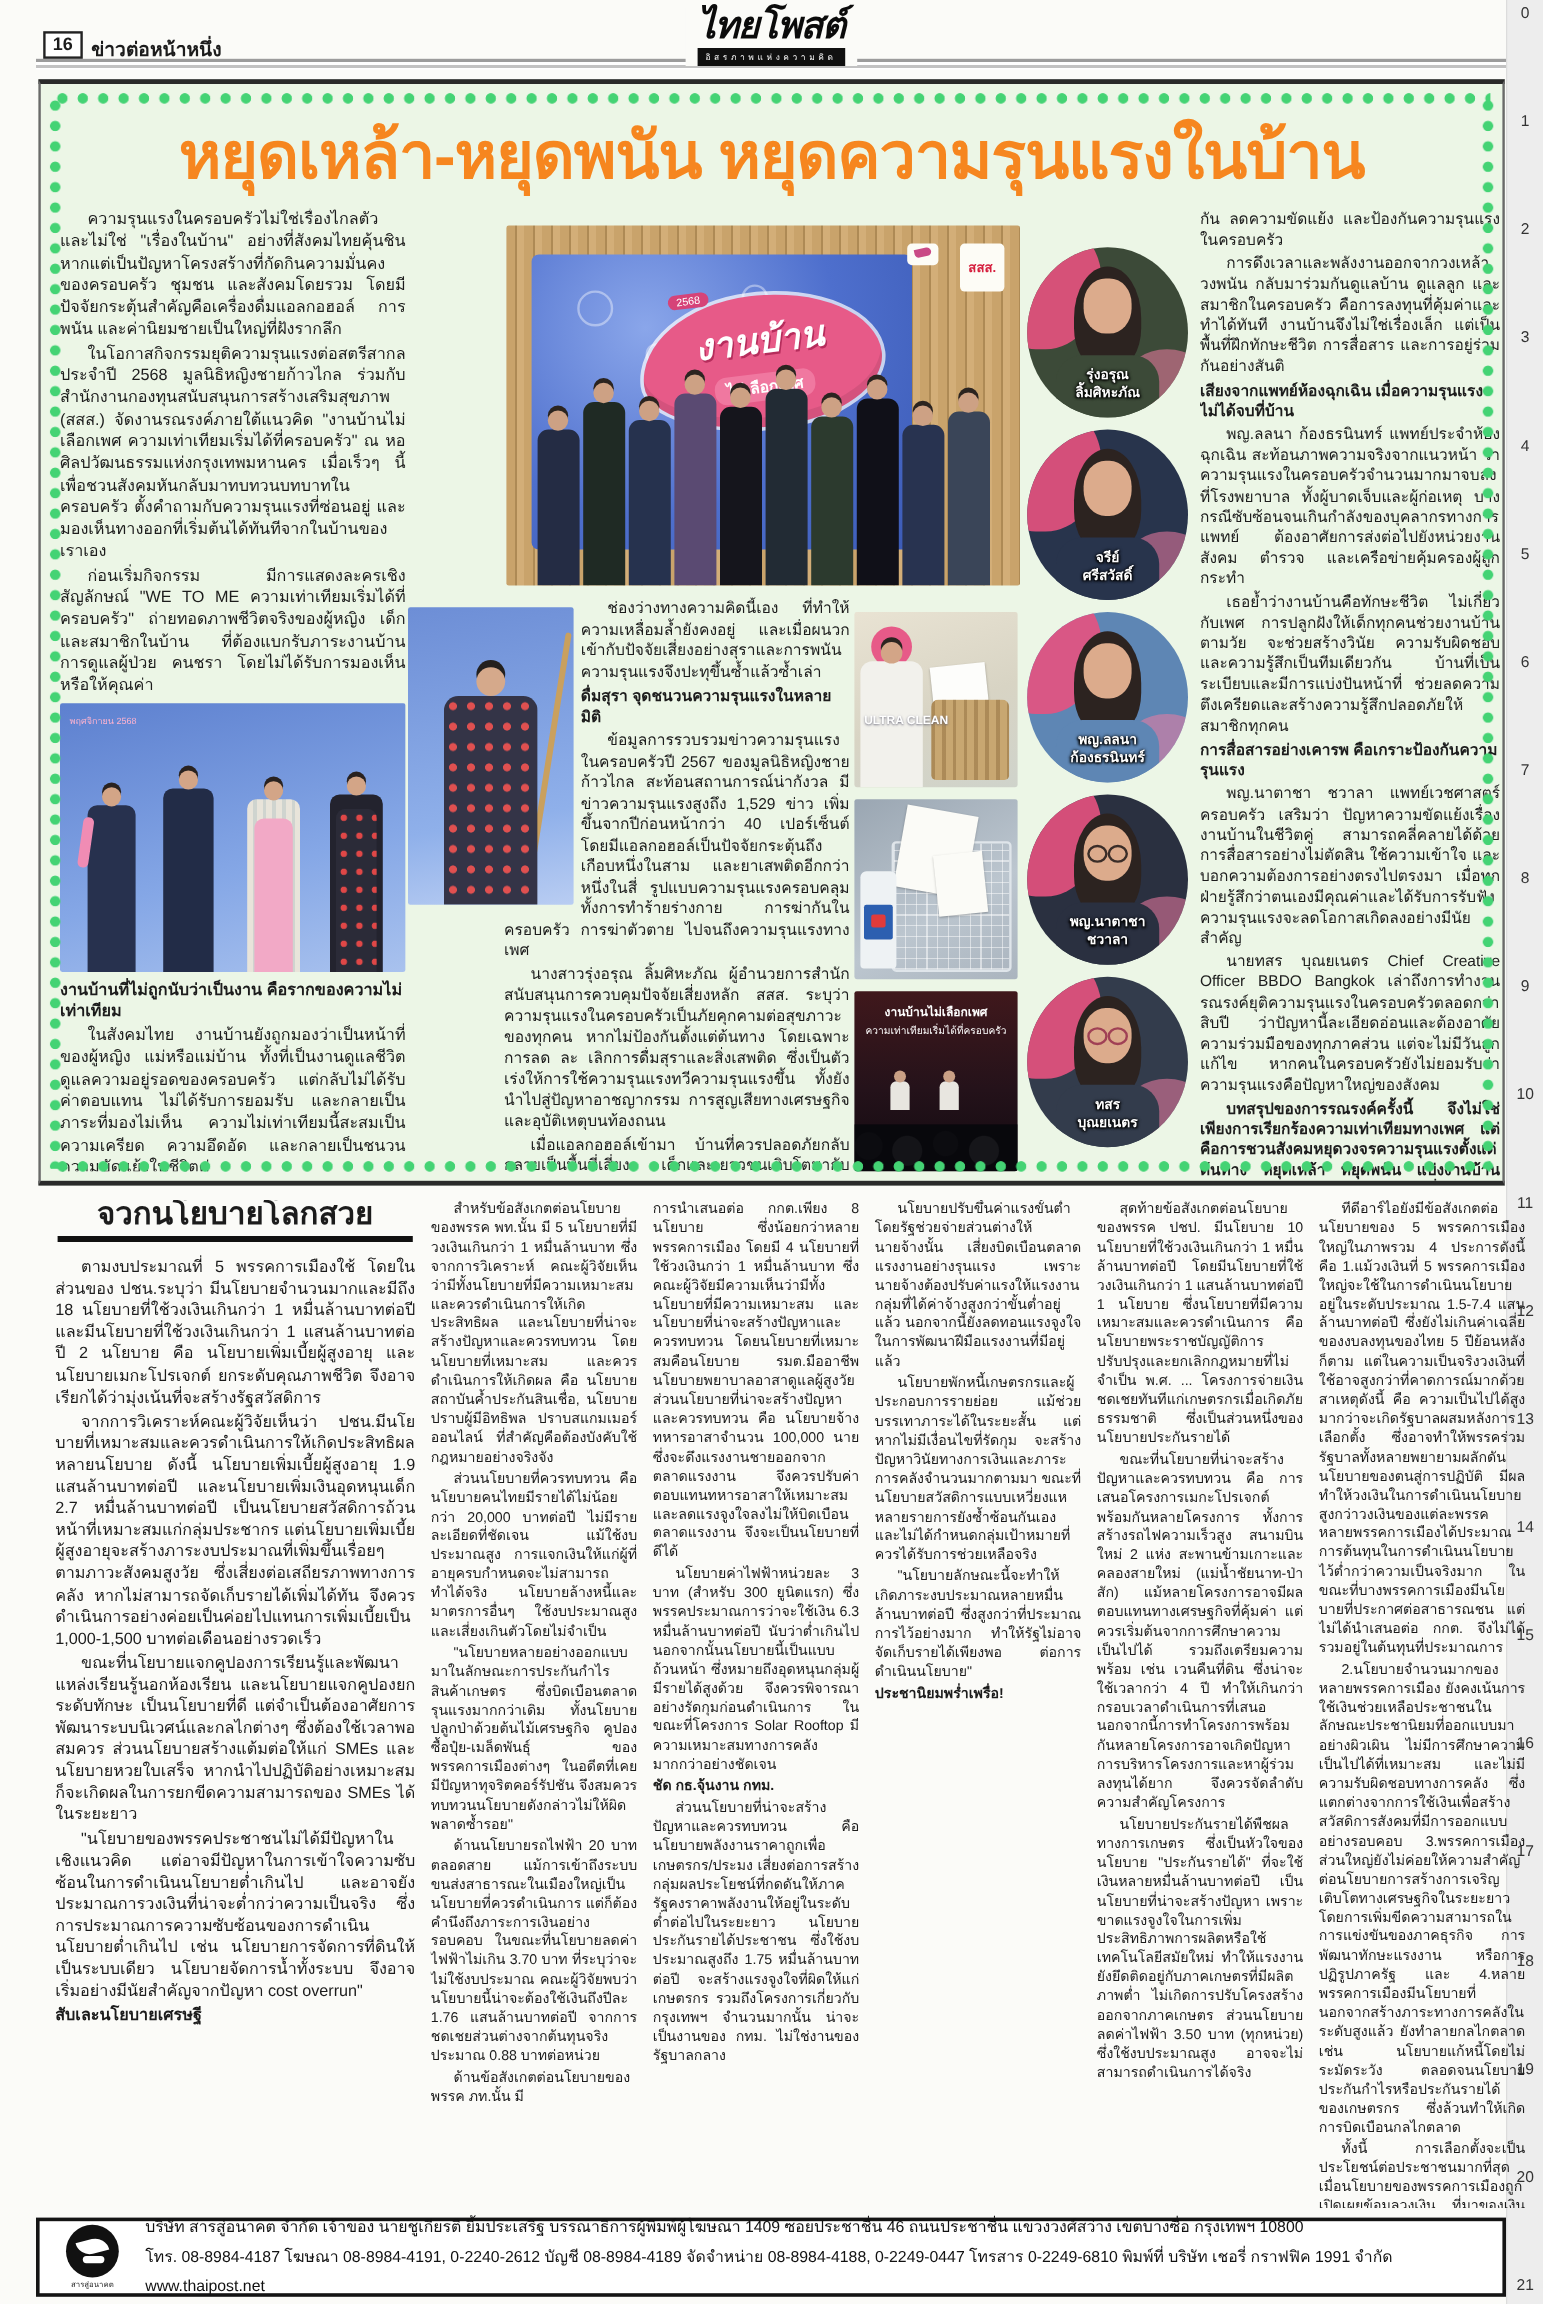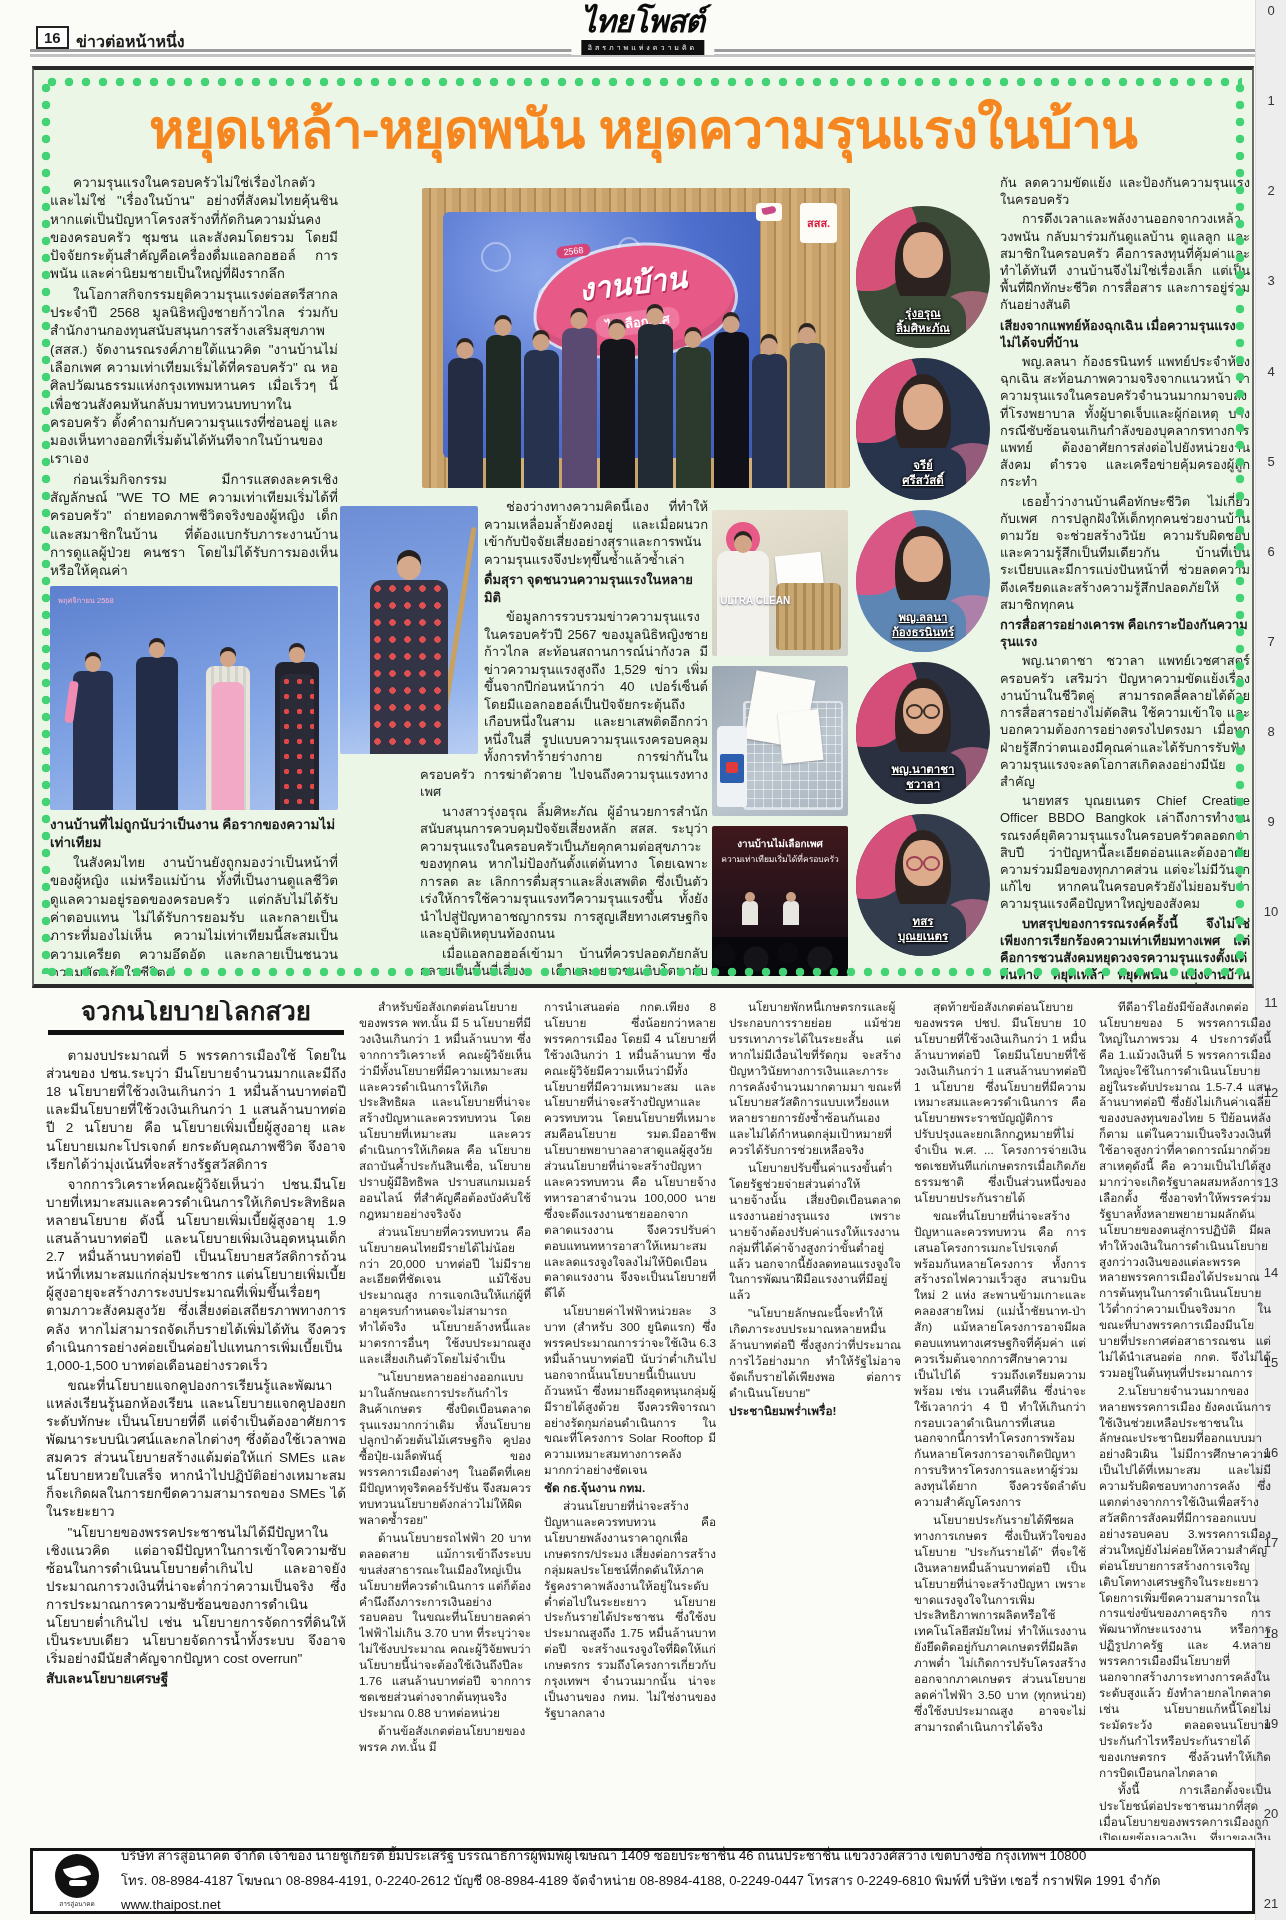--- a/index.html
+++ b/index.html
@@ -131,21 +131,21 @@
   .portrait::before{content:"";position:absolute;left:-18%;top:-14%;width:64%;height:74%;background:#e7527f;border-radius:50% 50% 60% 40%;opacity:.9;}
   .portrait::after{content:"";position:absolute;right:-12%;bottom:6%;width:50%;height:34%;background:#ef7ba2;border-radius:50%;opacity:.55;}
   .p-body{position:absolute;left:50%;bottom:0;transform:translateX(-50%);width:86px;height:52px;border-radius:22px 22px 0 0;z-index:1;}
   .p-head{position:absolute;left:50%;top:26px;transform:translateX(-50%);width:40px;height:46px;border-radius:46%;background:#dcab8c;z-index:1;}
   .p-hair{position:absolute;left:50%;top:16px;transform:translateX(-50%);width:56px;height:60px;border-radius:50% 50% 40% 40%;background:#2c2320;z-index:0;}
   .p-hair.long{height:86px;}
   .glasses .p-head::before{content:"";position:absolute;left:3px;top:16px;width:13px;height:11px;border:2px solid #3a2d28;border-radius:50%;}
   .glasses .p-head::after{content:"";position:absolute;right:3px;top:16px;width:13px;height:11px;border:2px solid #3a2d28;border-radius:50%;}
   .redglasses .p-head::before,.redglasses .p-head::after{border-color:#a04055;}
   .p-cap{position:absolute;left:0;right:0;bottom:13px;text-align:center;color:#fff;font-weight:bold;font-size:11.5px;line-height:1.25;z-index:2;
-    text-shadow:0 0 3px #000,1px 1px 2px #000,-1px 1px 2px #000;text-decoration:underline;}
+    text-shadow:0 0 3px #000,1px 1px 2px #000,-1px 1px 2px #000;}
   .s1{background:#3c4a38;} .s2{background:#28344c;} .s3{background:#5e86b4;} .s4{background:#2a3040;} .s5{background:#333c4c;}
   
   .bottom{position:absolute;left:46px;top:1000px;width:1225px;height:840px;display:flex;gap:13px;}
   .bcol{overflow:hidden;height:840px;}
   .bcol .para{margin:0 0 2px 0;text-align:justify;text-indent:1.6em;}
   .bcol .para.cont{text-indent:0;}
   .bcol .para.sub{font-weight:bold;text-indent:0;text-align:left;}
   .bcol1{width:300px;flex:none;font-size:13.5px;line-height:18.1px;}
   .bcol-n{flex:1;font-size:11.8px;line-height:15.9px;}
   .b-head{font-size:26px;font-weight:900;text-align:center;margin:2px 0 10px 0;letter-spacing:0;}
@@ -385,22 +385,22 @@
     </div>
   <div class="bcol bcol-n">
 
   <div class="para cont">การนำเสนอต่อ กกต.เพียง 8 นโยบาย ซึ่งน้อยกว่าหลายพรรคการเมือง โดยมี 4 นโยบายที่ใช้วงเงินกว่า 1 หมื่นล้านบาท ซึ่งคณะผู้วิจัยมีความเห็นว่ามีทั้งนโยบายที่มีความเหมาะสม และนโยบายที่น่าจะสร้างปัญหาและควรทบทวน โดยนโยบายที่เหมาะสมคือนโยบาย รมต.มืออาชีพ นโยบายพยาบาลอาสาดูแลผู้สูงวัย ส่วนนโยบายที่น่าจะสร้างปัญหาและควรทบทวน คือ นโยบายจ้างทหารอาสาจำนวน 100,000 นาย ซึ่งจะดึงแรงงานชายออกจากตลาดแรงงาน จึงควรปรับค่าตอบแทนทหารอาสาให้เหมาะสม และลดแรงจูงใจลงไม่ให้บิดเบือนตลาดแรงงาน จึงจะเป็นนโยบายที่ดีได้</div>
       <div class="para p">นโยบายค่าไฟฟ้าหน่วยละ 3 บาท (สำหรับ 300 ยูนิตแรก) ซึ่งพรรคประมาณการว่าจะใช้เงิน 6.3 หมื่นล้านบาทต่อปี นับว่าต่ำเกินไป นอกจากนั้นนโยบายนี้เป็นแบบถ้วนหน้า ซึ่งหมายถึงอุดหนุนกลุ่มผู้มีรายได้สูงด้วย จึงควรพิจารณาอย่างรัดกุมก่อนดำเนินการ ในขณะที่โครงการ Solar Rooftop มีความเหมาะสมทางการคลังมากกว่าอย่างชัดเจน</div>
       <div class="para sub">ชัด กธ.จุ้นงาน กทม.</div>
       <div class="para p">ส่วนนโยบายที่น่าจะสร้างปัญหาและควรทบทวน คือ นโยบายพลังงานราคาถูกเพื่อเกษตรกร/ประมง เสี่ยงต่อการสร้างกลุ่มผลประโยชน์ที่กดดันให้ภาครัฐคงราคาพลังงานให้อยู่ในระดับต่ำต่อไปในระยะยาว นโยบายประกันรายได้ประชาชน ซึ่งใช้งบประมาณสูงถึง 1.75 หมื่นล้านบาทต่อปี จะสร้างแรงจูงใจที่ผิดให้แก่เกษตรกร รวมถึงโครงการเกี่ยวกับกรุงเทพฯ จำนวนมากนั้น น่าจะเป็นงานของ กทม. ไม่ใช่งานของรัฐบาลกลาง</div>
     </div>
   <div class="bcol bcol-n">
 
-  <div class="para p">นโยบายพักหนี้เกษตรกรและผู้ประกอบการรายย่อย แม้ช่วยบรรเทาภาระได้ในระยะสั้น แต่หากไม่มีเงื่อนไขที่รัดกุม จะสร้างปัญหาวินัยทางการเงินและภาระการคลังจำนวนมากตามมา ขณะที่นโยบายสวัสดิการแบบเหวี่ยงแหหลายรายการยังซ้ำซ้อนกันเอง และไม่ได้กำหนดกลุ่มเป้าหมายที่ควรได้รับการช่วยเหลือจริง</div>
-      <div class="para p">นโยบายปรับขึ้นค่าแรงขั้นต่ำโดยรัฐช่วยจ่ายส่วนต่างให้นายจ้างนั้น เสี่ยงบิดเบือนตลาดแรงงานอย่างรุนแรง เพราะนายจ้างต้องปรับค่าแรงให้แรงงานกลุ่มที่ได้ค่าจ้างสูงกว่าขั้นต่ำอยู่แล้ว นอกจากนี้ยังลดทอนแรงจูงใจในการพัฒนาฝีมือแรงงานที่มีอยู่แล้ว</div>
+  <div class="para p">นโยบายปรับขึ้นค่าแรงขั้นต่ำโดยรัฐช่วยจ่ายส่วนต่างให้นายจ้างนั้น เสี่ยงบิดเบือนตลาดแรงงานอย่างรุนแรง เพราะนายจ้างต้องปรับค่าแรงให้แรงงานกลุ่มที่ได้ค่าจ้างสูงกว่าขั้นต่ำอยู่แล้ว นอกจากนี้ยังลดทอนแรงจูงใจในการพัฒนาฝีมือแรงงานที่มีอยู่แล้ว</div>
+      <div class="para p">นโยบายพักหนี้เกษตรกรและผู้ประกอบการรายย่อย แม้ช่วยบรรเทาภาระได้ในระยะสั้น แต่หากไม่มีเงื่อนไขที่รัดกุม จะสร้างปัญหาวินัยทางการเงินและภาระการคลังจำนวนมากตามมา ขณะที่นโยบายสวัสดิการแบบเหวี่ยงแหหลายรายการยังซ้ำซ้อนกันเอง และไม่ได้กำหนดกลุ่มเป้าหมายที่ควรได้รับการช่วยเหลือจริง</div>
       <div class="para p">"นโยบายลักษณะนี้จะทำให้เกิดภาระงบประมาณหลายหมื่นล้านบาทต่อปี ซึ่งสูงกว่าที่ประมาณการไว้อย่างมาก ทำให้รัฐไม่อาจจัดเก็บรายได้เพียงพอ ต่อการดำเนินนโยบาย"</div>
       <div class="para sub">ประชานิยมพร่ำเพรื่อ!</div>
     </div>
   <div class="bcol bcol-n">
 
   <div class="para p">สุดท้ายข้อสังเกตต่อนโยบายของพรรค ปชป. มีนโยบาย 10 นโยบายที่ใช้วงเงินเกินกว่า 1 หมื่นล้านบาทต่อปี โดยมีนโยบายที่ใช้วงเงินเกินกว่า 1 แสนล้านบาทต่อปี 1 นโยบาย ซึ่งนโยบายที่มีความเหมาะสมและควรดำเนินการ คือ นโยบายพระราชบัญญัติการปรับปรุงและยกเลิกกฎหมายที่ไม่จำเป็น พ.ศ. ... โครงการจ่ายเงินชดเชยทันทีแก่เกษตรกรเมื่อเกิดภัยธรรมชาติ ซึ่งเป็นส่วนหนึ่งของนโยบายประกันรายได้</div>
       <div class="para p">ขณะที่นโยบายที่น่าจะสร้างปัญหาและควรทบทวน คือ การเสนอโครงการเมกะโปรเจกต์พร้อมกันหลายโครงการ ทั้งการสร้างรถไฟความเร็วสูง สนามบินใหม่ 2 แห่ง สะพานข้ามเกาะและคลองสายใหม่ (แม่น้ำชัยนาท-ป่าสัก) แม้หลายโครงการอาจมีผลตอบแทนทางเศรษฐกิจที่คุ้มค่า แต่ควรเริ่มต้นจากการศึกษาความเป็นไปได้ รวมถึงเตรียมความพร้อม เช่น เวนคืนที่ดิน ซึ่งน่าจะใช้เวลากว่า 4 ปี ทำให้เกินกว่ากรอบเวลาดำเนินการที่เสนอ นอกจากนี้การทำโครงการพร้อมกันหลายโครงการอาจเกิดปัญหาการบริหารโครงการและหาผู้ร่วมลงทุนได้ยาก จึงควรจัดลำดับความสำคัญโครงการ</div>
       <div class="para p">นโยบายประกันรายได้พืชผลทางการเกษตร ซึ่งเป็นหัวใจของนโยบาย "ประกันรายได้" ที่จะใช้เงินหลายหมื่นล้านบาทต่อปี เป็นนโยบายที่น่าจะสร้างปัญหา เพราะขาดแรงจูงใจในการเพิ่มประสิทธิภาพการผลิตหรือใช้เทคโนโลยีสมัยใหม่ ทำให้แรงงานยังยึดติดอยู่กับภาคเกษตรที่มีผลิตภาพต่ำ ไม่เกิดการปรับโครงสร้างออกจากภาคเกษตร ส่วนนโยบายลดค่าไฟฟ้า 3.50 บาท (ทุกหน่วย) ซึ่งใช้งบประมาณสูง อาจจะไม่สามารถดำเนินการได้จริง</div>
     </div>
   <div class="bcol bcol-n">

